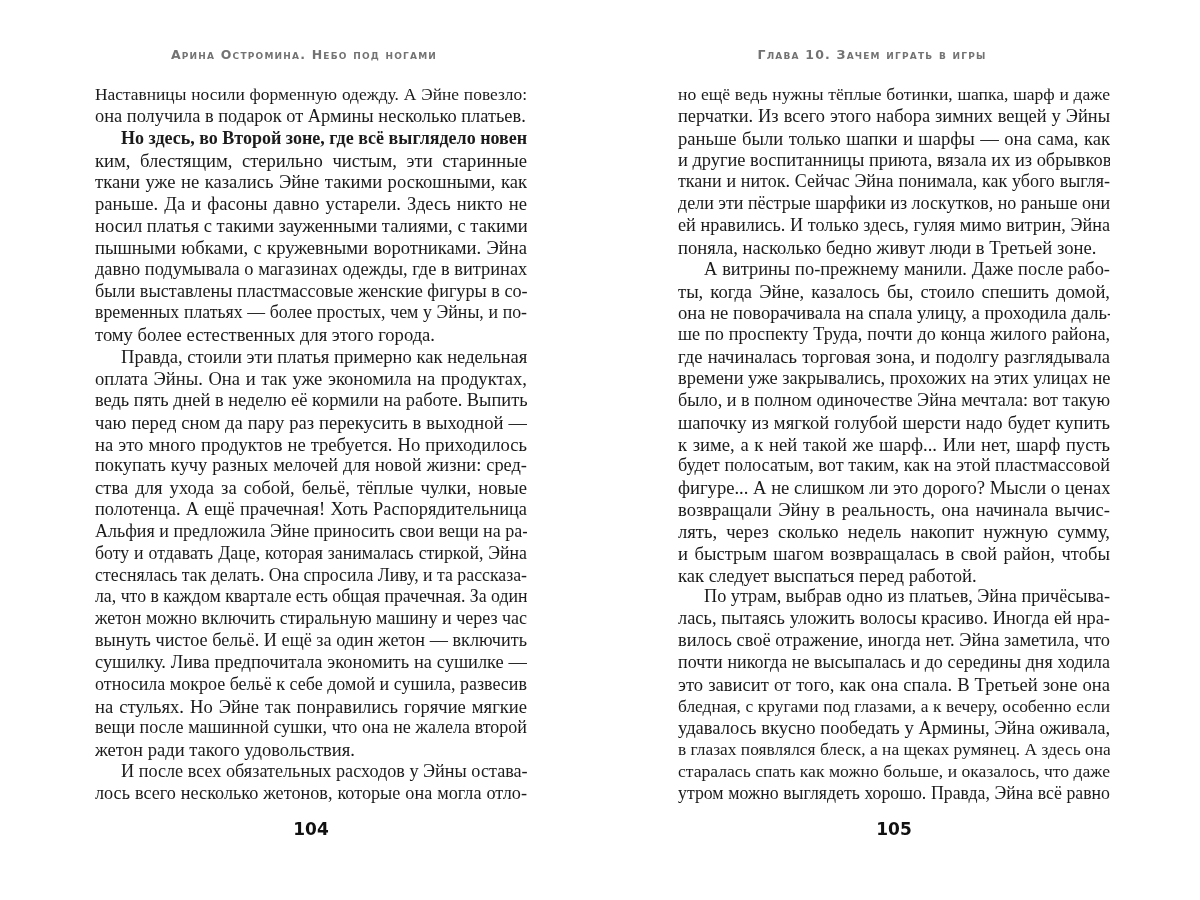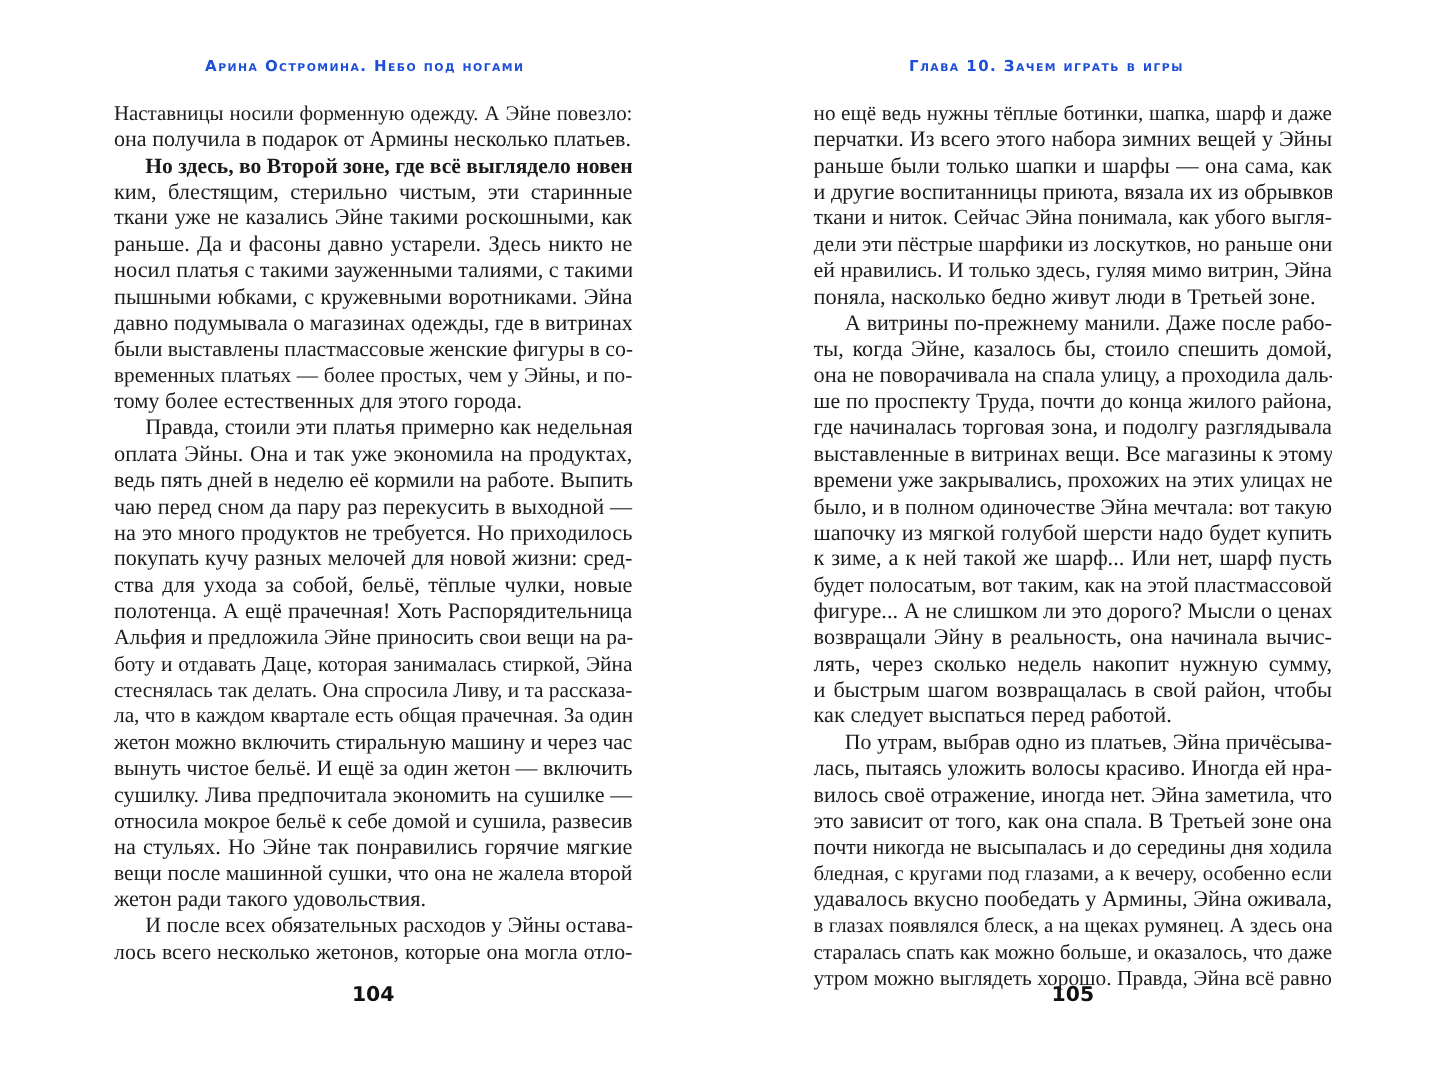--- a/index.html
+++ b/index.html
@@ -3,21 +3,21 @@
 <meta charset="utf-8">
 <style>
   html, body { margin: 0; padding: 0; background: #ffffff; }
   body { width: 1200px; height: 900px; position: relative; overflow: hidden; }
   .page { position: absolute; top: 0; height: 900px; }
   .page.left { left: 0; width: 600px; }
   .page.right { left: 600px; width: 600px; }
   .running-head {
     position: absolute; top: 47px; left: 0; right: 0; text-align: center;
     font-family: "DejaVu Sans", sans-serif; font-size: 12.5px; font-weight: bold;
-    letter-spacing: 1.2px; color: #1d4ed8; font-variant: small-caps;
+    letter-spacing: 1.2px; color: #737373; font-variant: small-caps;
   }
   .page.left .running-head { left: 94px; width: 420px; }
   .page.right .running-head { left: 56px; width: 432px; }
   .text-block { position: absolute; top: 84px; }
   .page.left .text-block { left: 95px; width: 432px; }
   .page.right .text-block { left: 78px; width: 432px; }
   .line {
     font-family: "Liberation Serif", "DejaVu Serif", serif;
     font-size: 18.6px; line-height: 21.85px; height: 21.85px; color: #1b1b1b;
     white-space: nowrap; text-align: justify; text-align-last: justify;
@@ -84,36 +84,35 @@
       <div class="line" style="font-size: 18.4px;">и другие воспитанницы приюта, вязала их из обрывков</div>
       <div class="line" style="font-size: 18px;">ткани и ниток. Сейчас Эйна понимала, как убого выгля-</div>
       <div class="line" style="font-size: 18px;">дели эти пёстрые шарфики из лоскутков, но раньше они</div>
       <div class="line" style="font-size: 18.2px;">ей нравились. И только здесь, гуляя мимо витрин, Эйна</div>
       <div class="line last">поняла, насколько бедно живут люди в Третьей зоне.</div>
       <div class="line indent" style="font-size: 18.4px;">А витрины по-прежнему манили. Даже после рабо-</div>
       <div class="line">ты, когда Эйне, казалось бы, стоило спешить домой,</div>
       <div class="line">она не поворачивала на спала улицу, а проходила даль-</div>
       <div class="line" style="font-size: 18.2px;">ше по проспекту Труда, почти до конца жилого района,</div>
       <div class="line">где начиналась торговая зона, и подолгу разглядывала</div>
-      <div class="line">выставленные в витринах вещи. Все магазины к этому</div>
       <div class="line" style="font-size: 18.4px;">времени уже закрывались, прохожих на этих улицах не</div>
       <div class="line" style="font-size: 18.2px;">было, и в полном одиночестве Эйна мечтала: вот такую</div>
       <div class="line">шапочку из мягкой голубой шерсти надо будет купить</div>
       <div class="line">к зиме, а к ней такой же шарф... Или нет, шарф пусть</div>
       <div class="line" style="font-size: 18.2px;">будет полосатым, вот таким, как на этой пластмассовой</div>
       <div class="line">фигуре... А не слишком ли это дорого? Мысли о ценах</div>
       <div class="line">возвращали Эйну в реальность, она начинала вычис-</div>
       <div class="line">лять, через сколько недель накопит нужную сумму,</div>
       <div class="line">и быстрым шагом возвращалась в свой район, чтобы</div>
       <div class="line last">как следует выспаться перед работой.</div>
       <div class="line indent" style="font-size: 18.2px;">По утрам, выбрав одно из платьев, Эйна причёсыва-</div>
       <div class="line" style="font-size: 18.4px;">лась, пытаясь уложить волосы красиво. Иногда ей нра-</div>
       <div class="line" style="font-size: 18.4px;">вилось своё отражение, иногда нет. Эйна заметила, что</div>
+      <div class="line" style="font-size: 18px;">почти никогда не высыпалась и до середины дня ходила</div>
       <div class="line">это зависит от того, как она спала. В Третьей зоне она</div>
-      <div class="line" style="font-size: 18px;">почти никогда не высыпалась и до середины дня ходила</div>
       <div class="line" style="font-size: 17.4px;">бледная, с кругами под глазами, а к вечеру, особенно если</div>
       <div class="line">удавалось вкусно пообедать у Армины, Эйна оживала,</div>
       <div class="line" style="font-size: 17.4px;">в глазах появлялся блеск, а на щеках румянец. А здесь она</div>
       <div class="line" style="font-size: 17.6px;">старалась спать как можно больше, и оказалось, что даже</div>
       <div class="line" style="font-size: 17.8px;">утром можно выглядеть хорошо. Правда, Эйна всё равно</div>
     </div>
   <div class="folio">105</div>
 </div>
 
 </body></html>

